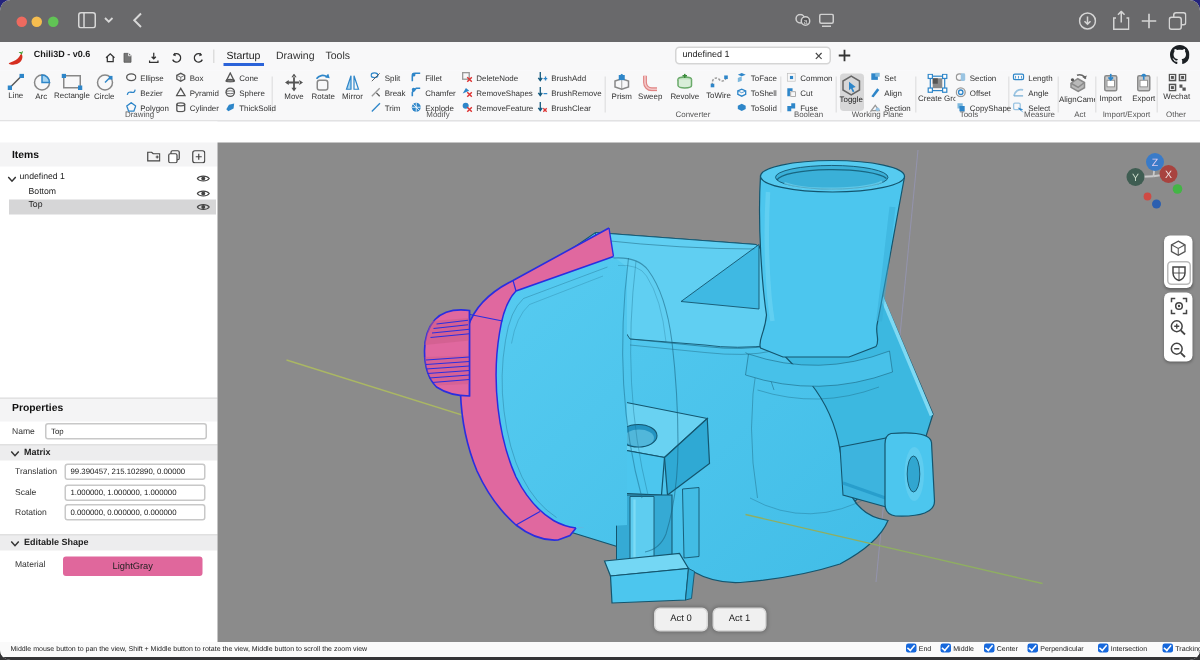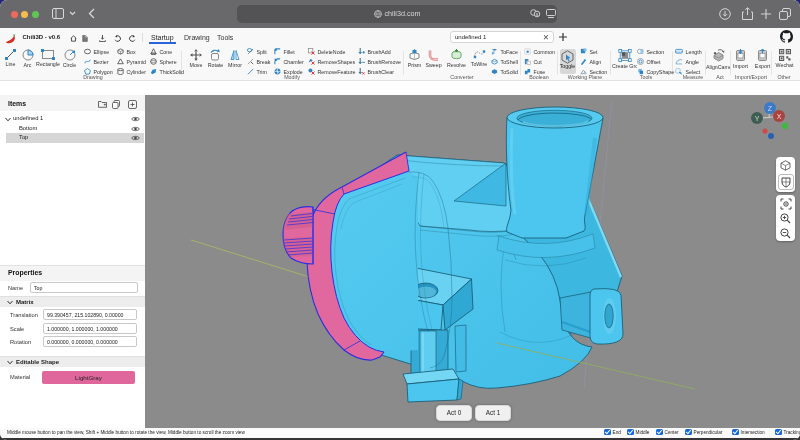--- a/index.html
+++ b/index.html
@@ -43,24 +43,20 @@
     <svg class="ticon" style="left:52px;top:8px" width="12" height="11" viewBox="0 0 12 11">
         <rect x="0.5" y="0.5" width="11" height="10" rx="1.5" fill="none" stroke="#d8d8d8"></rect>
         <line x1="4" y1="0.5" x2="4" y2="10.5" stroke="#d8d8d8"></line>
       </svg>
     <svg class="ticon" style="left:69px;top:11px" width="7" height="5" viewBox="0 0 7 5">
         <path d="M1 1l2.5 2.5L6 1" fill="none" stroke="#d8d8d8" stroke-width="1.2"></path>
       </svg>
     <svg class="ticon" style="left:88px;top:8px" width="7" height="11" viewBox="0 0 7 11">
         <path d="M6 1L1.5 5.5L6 10" fill="none" stroke="#d8d8d8" stroke-width="1.3"></path>
       </svg>
-    <div id="pill"><svg style="vertical-align:-2px;margin-right:3px" width="8" height="8" viewBox="0 0 8 8">
-          <circle cx="4" cy="4" r="3.4" fill="none" stroke="#bbb"></circle>
-          <path d="M0.6 4h6.8M4 .6c-1.8 2-1.8 4.8 0 6.8M4 .6c1.8 2 1.8 4.8 0 6.8" stroke="#bbb" fill="none" stroke-width=".7"></path>
-        </svg>chili3d.com</div>
     <svg class="ticon" style="left:530px;top:9px" width="11" height="9" viewBox="0 0 11 9">
         <circle cx="3.5" cy="3.5" r="2.8" fill="none" stroke="#cfcfcf"></circle>
         <circle cx="7" cy="5" r="2.8" fill="#535355" stroke="#cfcfcf"></circle>
         <text x="5.6" y="7" font-size="5" fill="#cfcfcf">a</text>
       </svg>
     <svg class="ticon" style="left:546px;top:9px" width="10" height="9" viewBox="0 0 10 9">
         <rect x="0.5" y="0.5" width="9" height="6" rx="1" fill="none" stroke="#cfcfcf"></rect>
         <line x1="2" y1="8.5" x2="8" y2="8.5" stroke="#cfcfcf"></line>
       </svg>
     <svg class="ticon" style="left:719px;top:8px" width="12" height="12" viewBox="0 0 12 12">

